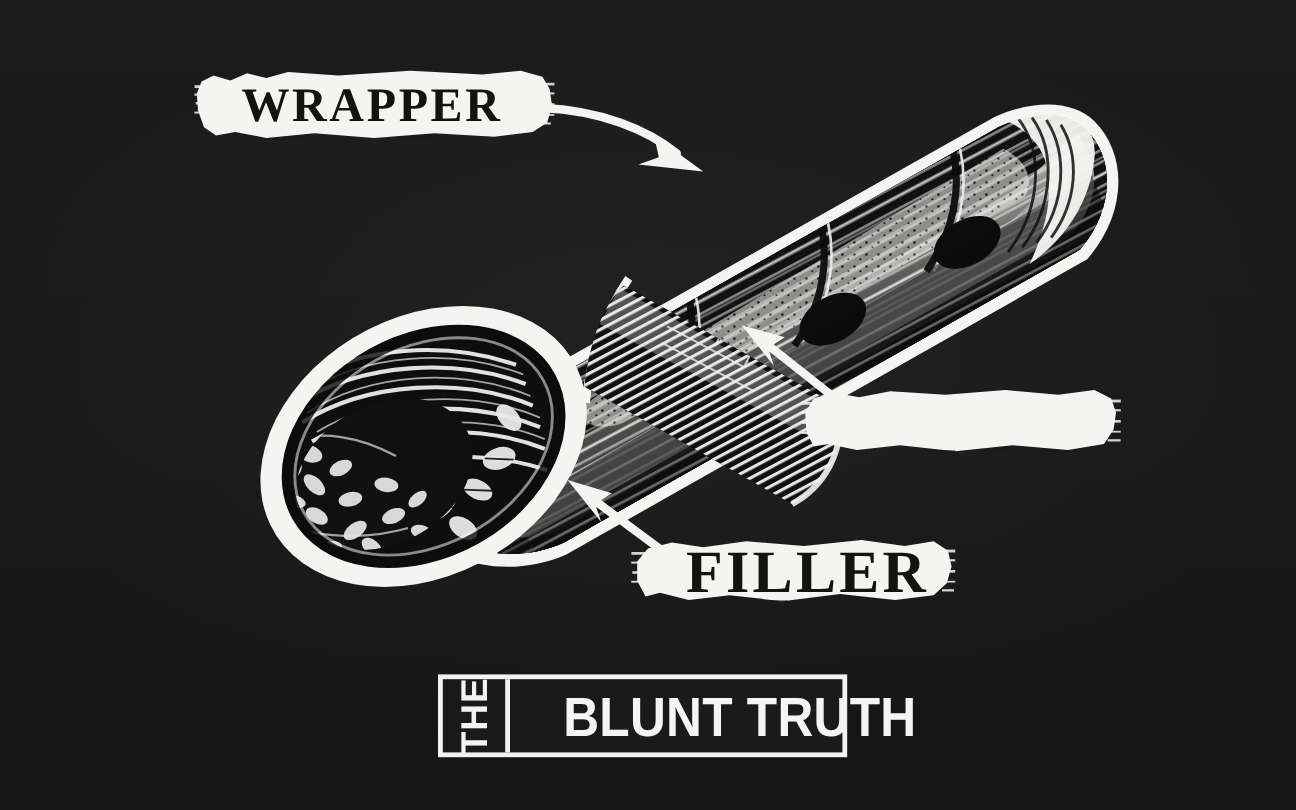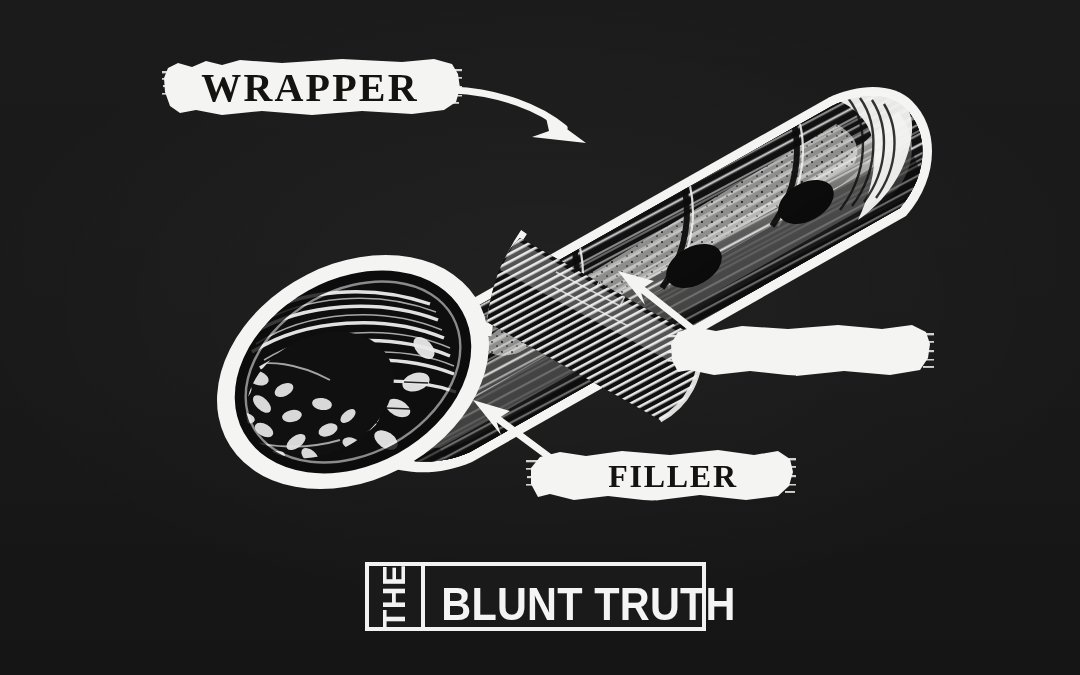--- a/index.html
+++ b/index.html
@@ -54,21 +54,21 @@
     text-transform: uppercase;
   }
 
   #label-wrapper { left: 162px; top: 54px;  width: 300px; height: 66px; }
   #label-wrapper .brush-text { font-size: 40px; transform: translate(-2px,1px); }
 
   #label-binder  { left: 668px; top: 320px; width: 266px; height: 60px; }
   #label-binder  .brush-text { font-size: 38px; transform: translate(-8px,1px); }
 
   #label-filler  { left: 526px; top: 446px; width: 270px; height: 58px; }
-  #label-filler  .brush-text { font-size: 32px; transform: translate(12px,1px); }
+  #label-filler  .brush-text { font-size: 50px; transform: translate(12px,1px); }
 
   
   #logo {
     position: absolute;
     left: 365px;
     top: 562px;
     width: 341px;
     height: 69px;
     box-sizing: border-box;
     border: 4px solid #f2f2f2;
@@ -90,22 +90,23 @@
     font-family: "Liberation Sans", sans-serif;
     font-weight: 700;
     font-size: 31px;
     letter-spacing: 0.02em;
     line-height: 1;
     white-space: nowrap;
   }
   #logo .logo-main-box {
     flex: 1 1 auto;
     display: flex;
-    align-items: flex-end;
+    align-items: center;
     justify-content: center;
+    padding-left: 28px;
   }
   #logo .logo-main {
     color: #f4f4f4;
     font-family: "Liberation Sans Narrow", "Liberation Sans", sans-serif;
     font-weight: 700;
     font-size: 46px;
     letter-spacing: 0.005em;
     line-height: 1;
     white-space: nowrap;
     transform: scaleX(0.9);

